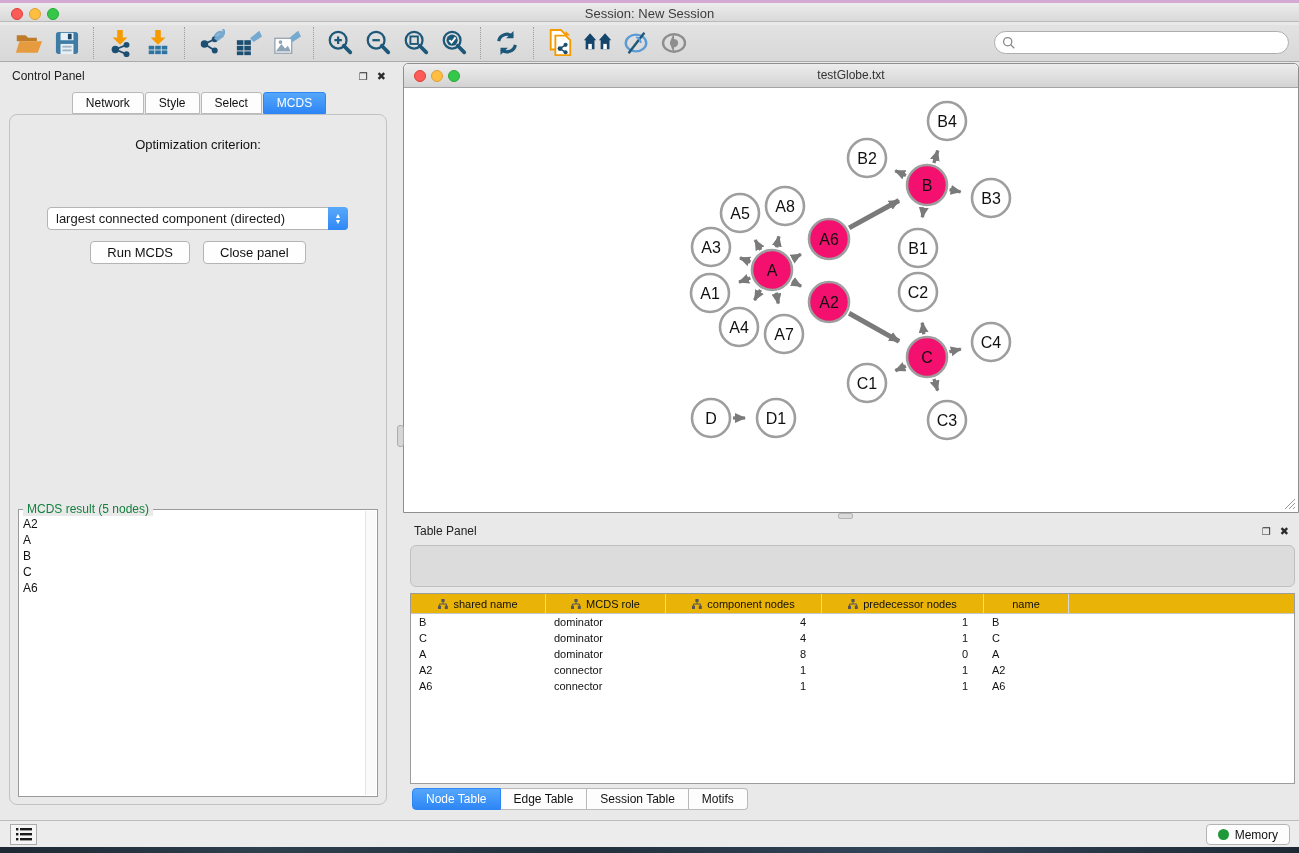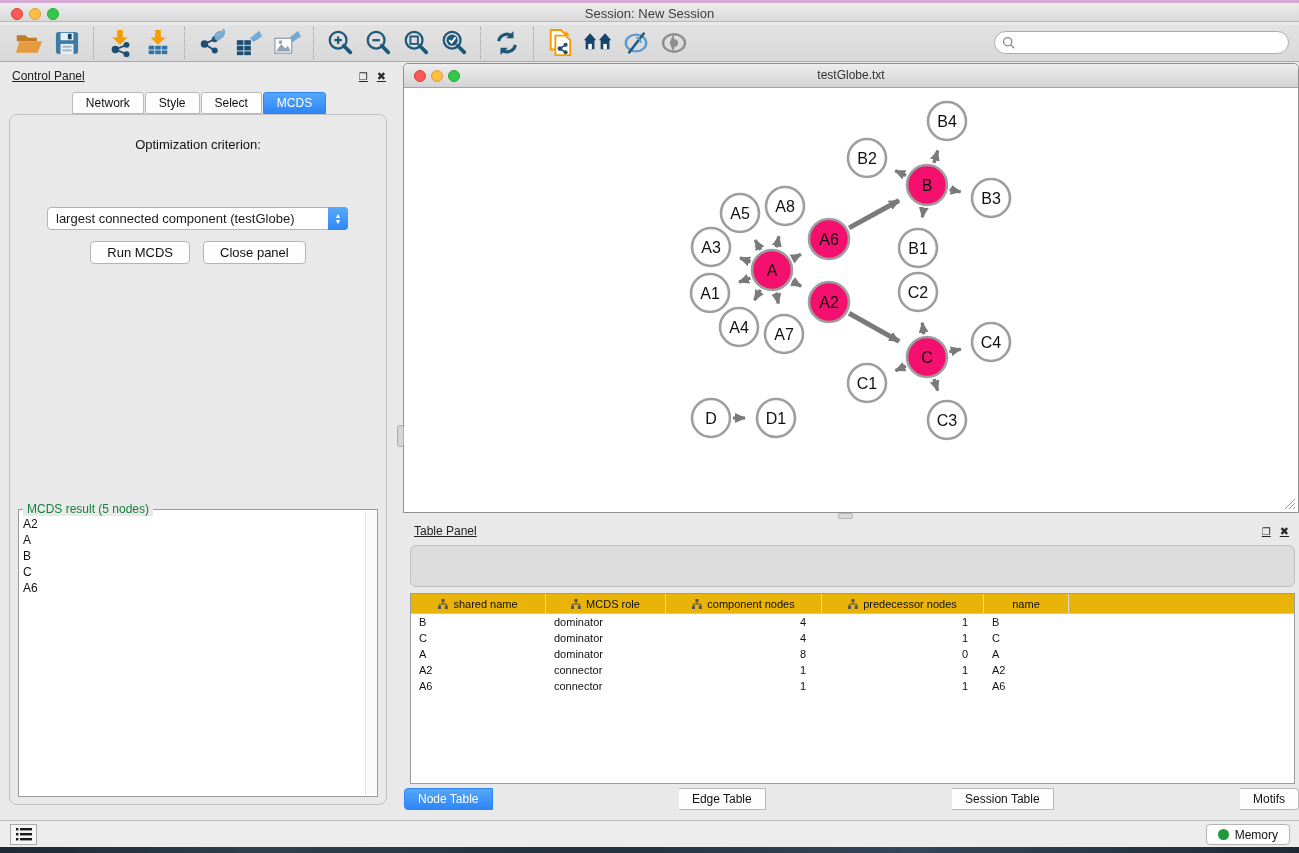--- a/index.html
+++ b/index.html
@@ -14,21 +14,21 @@
   .toolbar { position:absolute; left:0; top:25px; width:1299px; height:37px;
     background:linear-gradient(#E2E2E2,#D8D8D8); border-bottom:1px solid #ABABAB;
     display:flex; align-items:center; padding-left:10px; }
   .tb-icon { width:30px; height:30px; margin:0 4px; display:flex; align-items:center; justify-content:center; }
   .tb-sep { width:1px; height:32px; margin:0 7px; border-left:1px dotted #9c9c9c; }
   .searchbox { position:absolute; right:10px; top:6px; width:295px; height:23px; background:#fff;
     border:1px solid #ADADAD; border-radius:12px; display:flex; align-items:center; padding-left:7px; color:#888; }
 
   
   .control-panel { position:absolute; left:4px; top:64px; width:390px; height:744px; }
-  .panel-head { height:24px; display:flex; align-items:center; padding:0 8px; color:#222; font-size:12px;text-decoration:underline; }
+  .panel-head { height:24px; display:flex; align-items:center; padding:0 8px; color:#222; font-size:12px; }
   .panel-head .spacer { flex:1; }
   .winbtn { color:#2b2b2b; font-size:11px; margin-left:9px; cursor:default; }
   .ctl-tabs { position:absolute; left:0; right:0; top:28px; display:flex; justify-content:center; gap:1px; z-index:2; }
   .ctl-tab { background:#FDFDFD; border:1px solid #B9B9B9; padding:3px 13px; font-size:12px; border-radius:3px 3px 0 0; color:#111; }
   .ctl-tab.active { background:linear-gradient(#55A7FA,#2E86F5); color:#fff; border-color:#2E86F5; }
   .ctl-body { position:absolute; left:5px; right:7px; top:50px; bottom:3px;
     background:#E9E9E9; border:1px solid #C2C2C2; border-radius:8px; }
   .opt-label { text-align:center; margin-top:22px; font-size:13px; color:#111; }
   .dropdown { position:absolute; left:37px; right:38px; top:92px; height:23px; background:#fff;
     border:1px solid #B4B4B4; border-radius:4px; display:flex; align-items:center; font-size:13px; }
@@ -57,21 +57,21 @@
   .table-panel { position:absolute; left:404px; top:519px; width:895px; height:295px; }
   .tp-toolbar { position:absolute; left:6px; right:4px; top:26px; height:42px; background:#DCDCDC;
     border:1px solid #C0C0C0; border-radius:6px; display:flex; align-items:center; padding-left:12px; gap:17px;flex-direction:column; }
   .fx { font-family:"DejaVu Serif", serif; font-style:italic; font-size:17px; color:#A6A6A6; }
   .ttable { position:absolute; left:6px; right:4px; top:74px; bottom:30px; background:#fff; border:1px solid #9C9C9C; overflow:hidden; }
   .thead { display:flex; height:20px; background:#eab308; border-bottom:1px solid #C7C7C7; }
   .th { display:flex; align-items:center; justify-content:center; gap:5px; font-size:11px; color:#111; border-right:1px solid #D9D9D9; }
   .trow { display:flex; height:16px; align-items:center; }
   .td { font-size:11px; color:#111; padding:0 8px; white-space:nowrap; }
   .td.r { text-align:right; padding-right:16px; }
-  .tab-strip { position:absolute; left:0; right:0; bottom:4px; display:flex; justify-content:space-between; }
+  .tab-strip { position:absolute; left:8px; right:0; bottom:4px; display:flex; justify-content:flex-start; }
   .seg { background:#FDFDFD; border:1px solid #B9B9B9; border-left:none; padding:3px 13px; font-size:12px; color:#111; }
   .seg:first-child { border-left:1px solid #B9B9B9; border-radius:4px 0 0 4px; }
   .seg:last-child { border-radius:0 4px 4px 0; }
   .seg.active { background:linear-gradient(#55A7FA,#2E86F5); color:#fff; border-color:#2E86F5; }
 
   
   .statusbar { position:absolute; left:0; top:820px; width:1299px; height:27px; background:#ECECEC; border-top:1px solid #BDBDBD; }
   .list-btn { position:absolute; left:10px; top:3px; width:27px; height:21px; background:#F5F5F5; border:1px solid #ABABAB;
     display:flex; align-items:center; justify-content:center; }
   .mem-btn { position:absolute; right:9px; top:3px; height:21px; background:#FDFDFD; border:1px solid #B4B4B4; border-radius:4px;
@@ -253,21 +253,21 @@
   </div>
   <div class="ctl-tabs" id="control-tabs">
       <div class="ctl-tab">Network</div>
       <div class="ctl-tab">Style</div>
       <div class="ctl-tab">Select</div>
       <div class="ctl-tab active">MCDS</div>
     </div>
   <div class="ctl-body">
     <div class="opt-label">Optimization criterion:</div>
     <div class="dropdown">
-      <span class="val">largest connected component (testGlobe)</span>
+      <span class="val">largest connected component (directed)</span>
       <span class="dd-step">
           <span>▲</span>
           <span>▼</span>
         </span>
     </div>
     <div class="btn-row">
       <button class="pbtn">Run MCDS</button>
       <button class="pbtn">Close panel</button>
     </div>
     <div class="groupbox">

